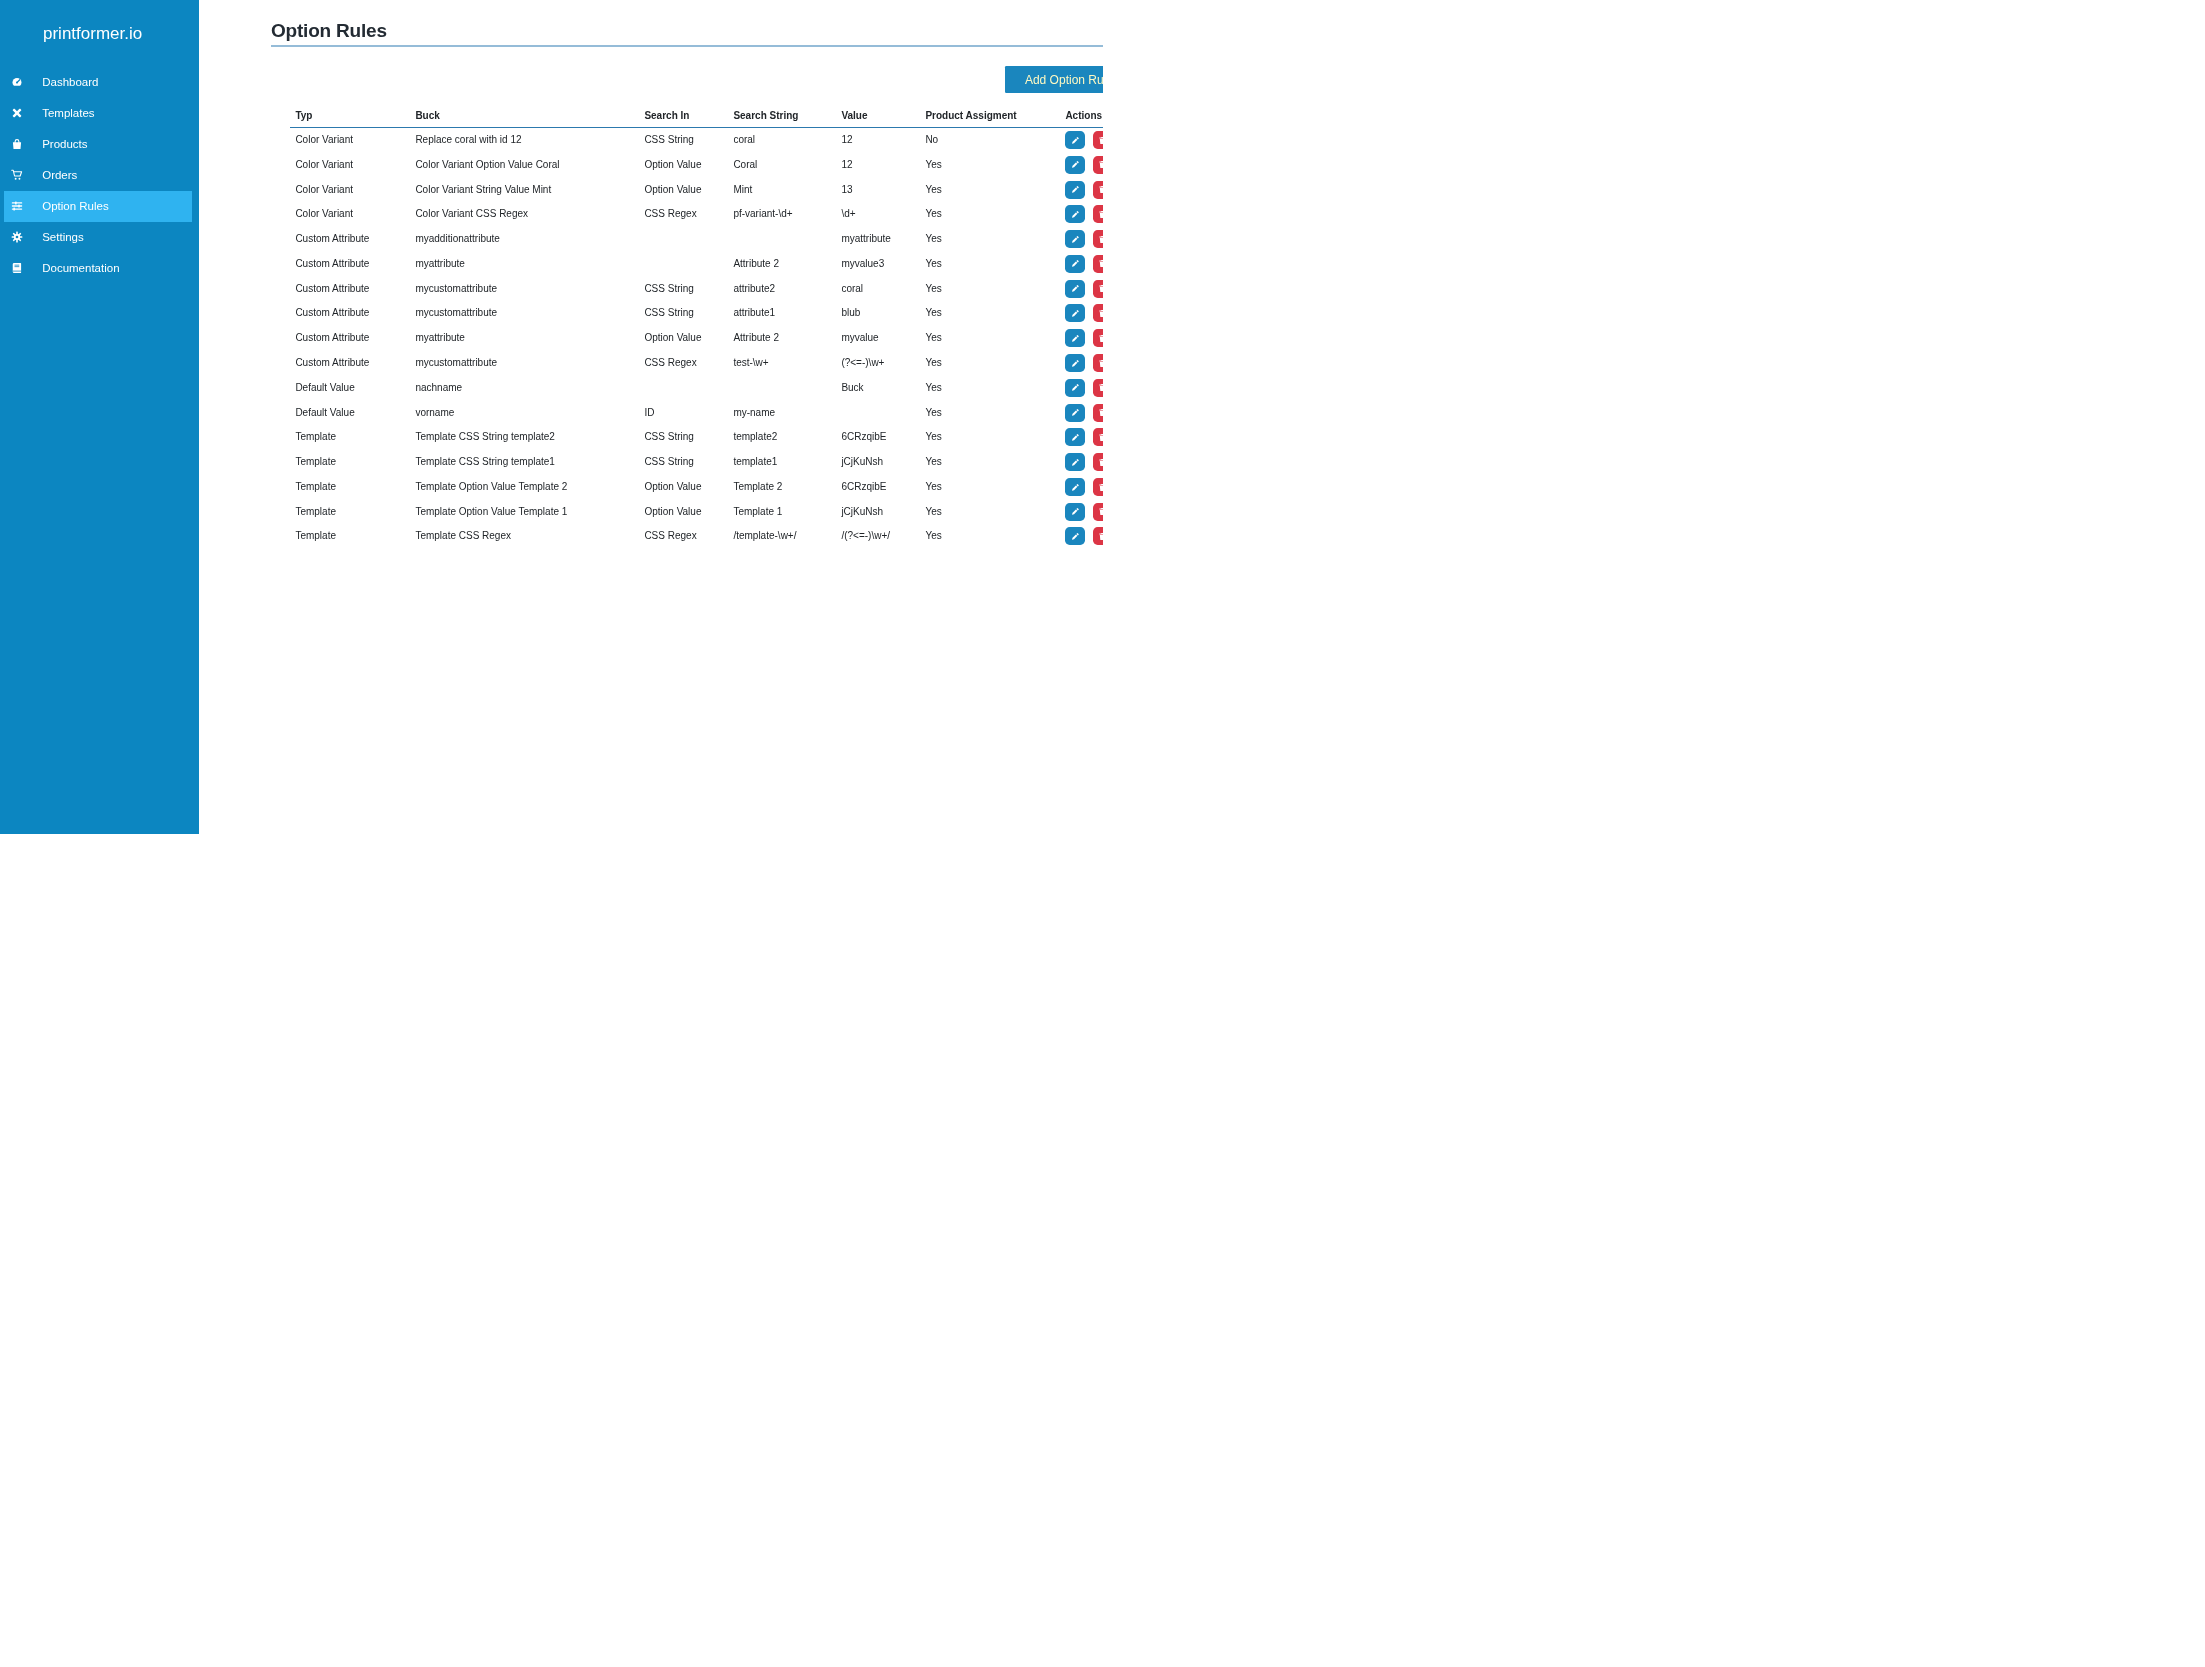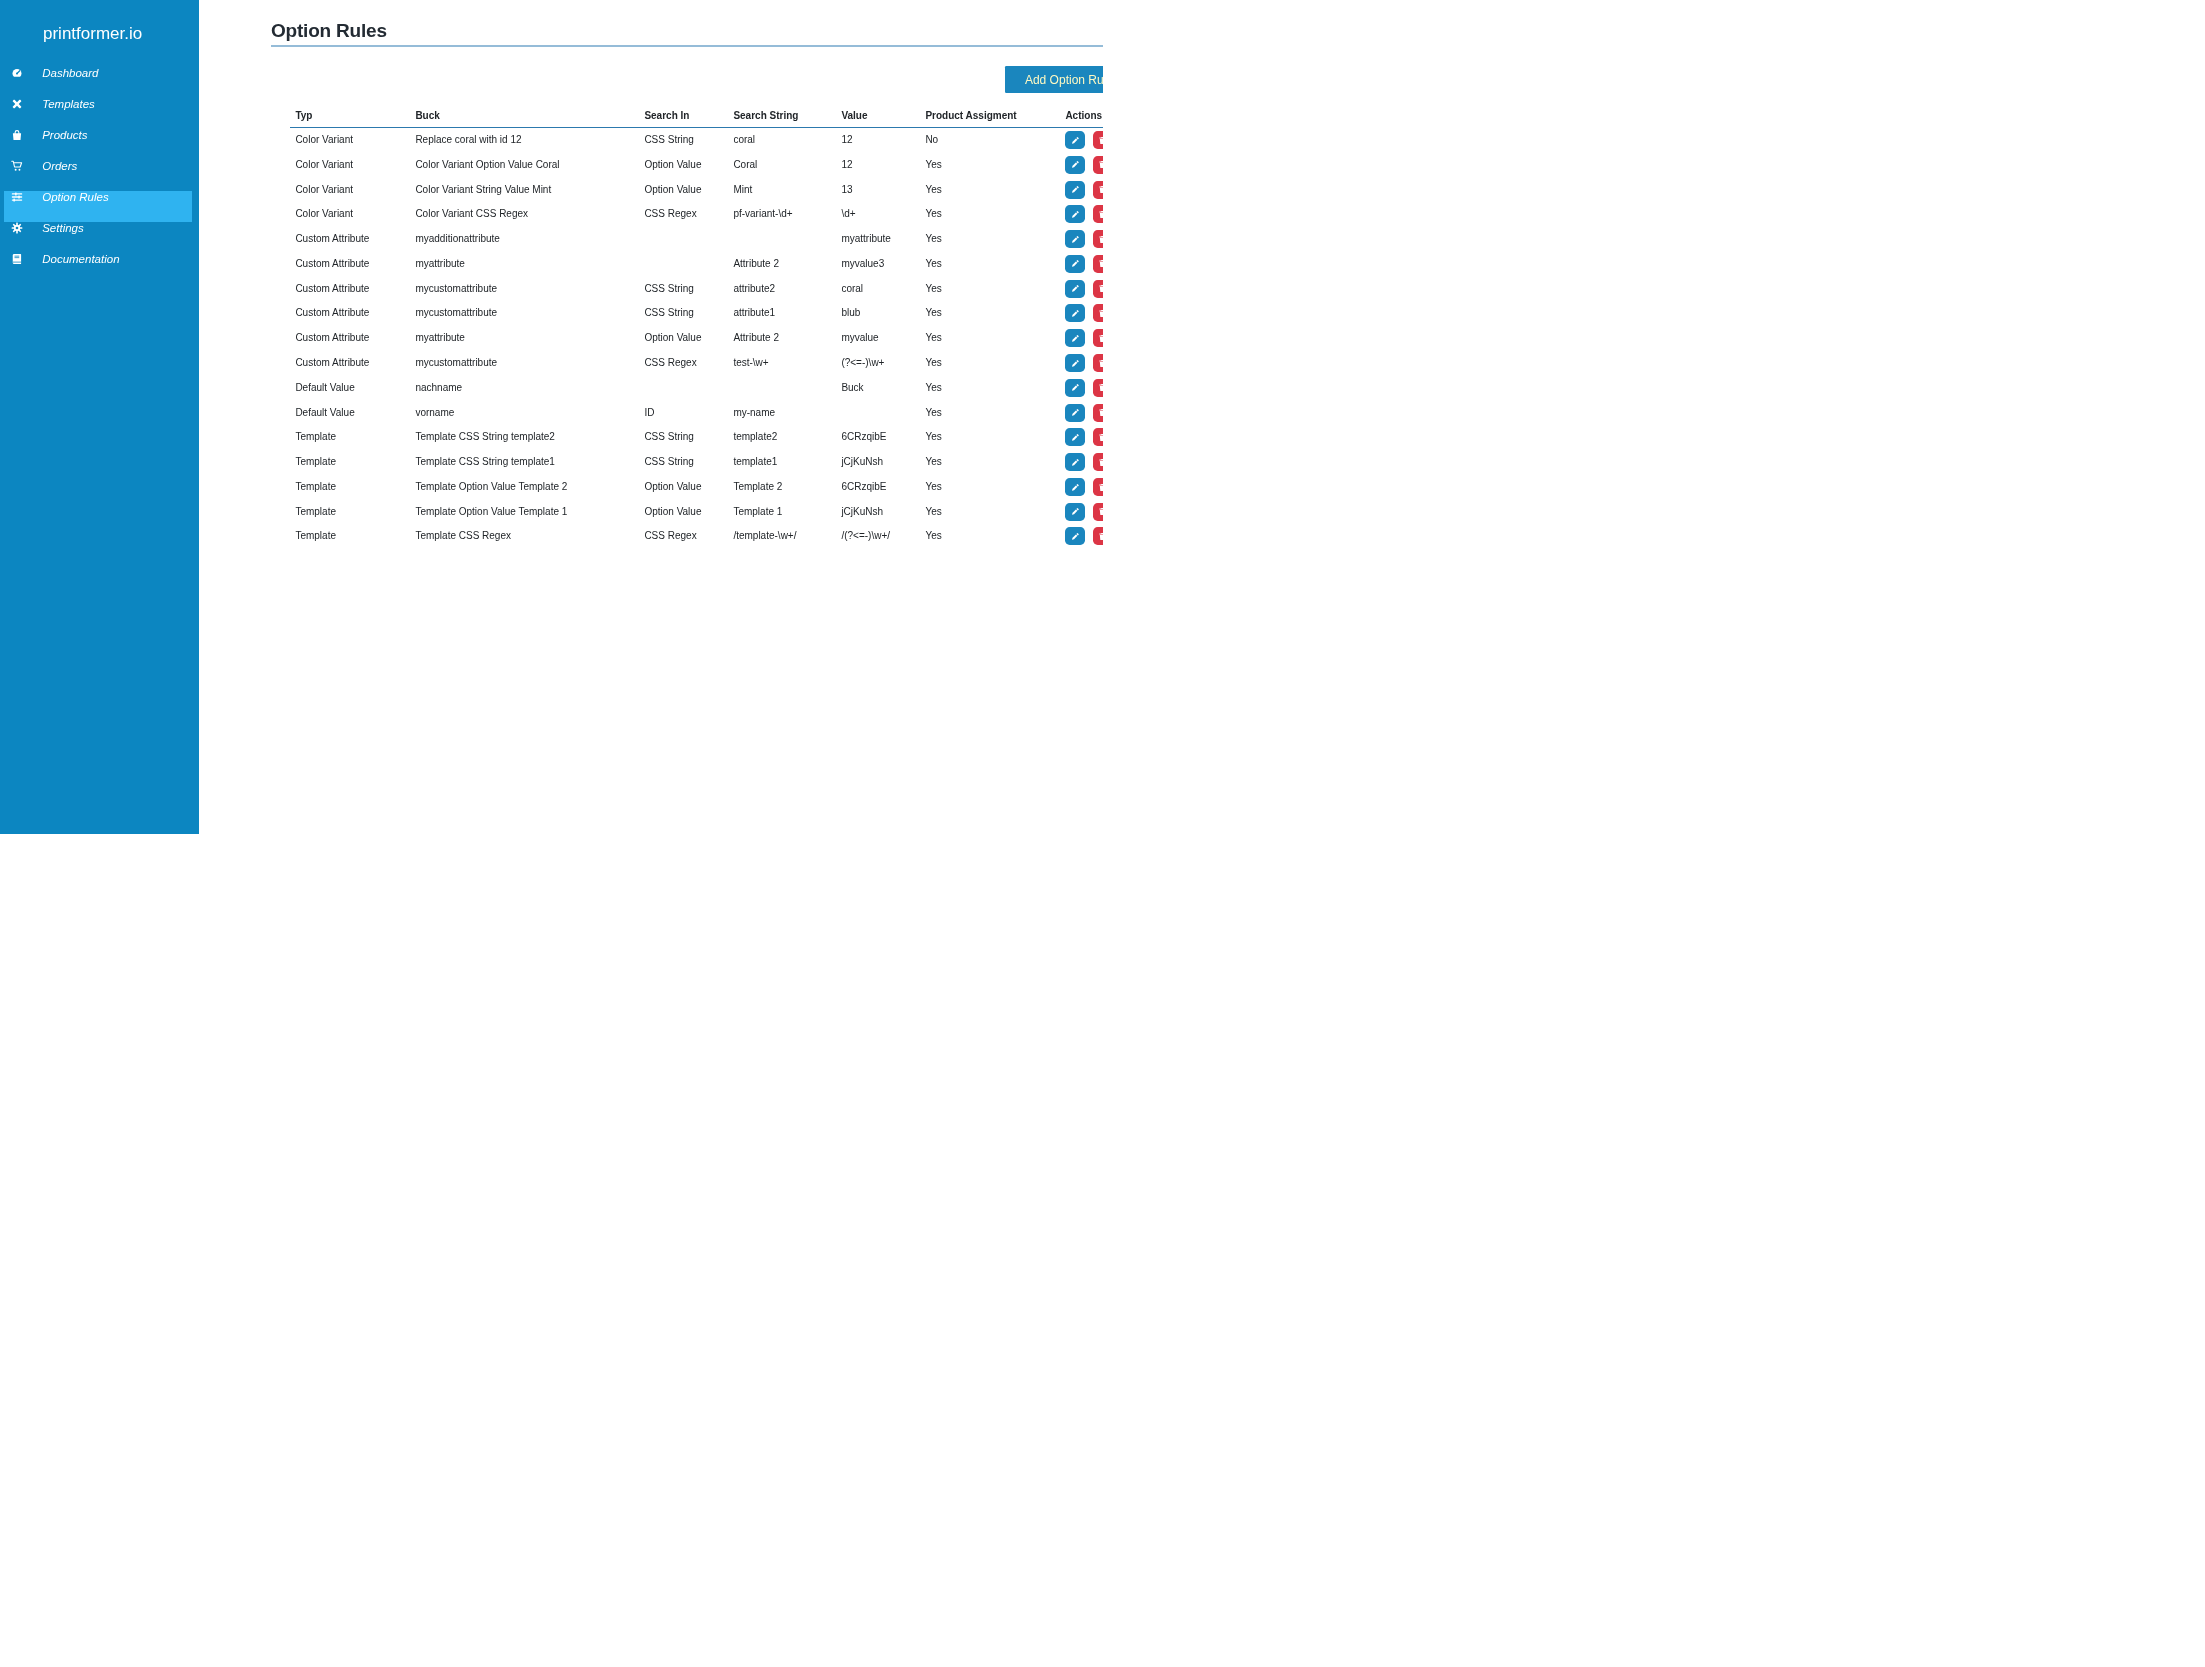--- a/index.html
+++ b/index.html
@@ -18,22 +18,22 @@
     background:#ffffff;color:var(--text);
     font-family:"Liberation Sans", sans-serif;
   }
   .app{display:flex;width:1103px;height:834px;gap:44px;}
 
   
   .sidebar{width:199px;flex:0 0 199px;background:var(--sidebar-bg);color:#fff;}
   .logo{padding:24px 0 0 43px;font-size:17px;line-height:19px;color:#fff;}
   .nav{list-style:none;margin:23.6px 0 0 0;padding:0;}
   .nav-item{
-    height:31px;display:flex;align-items:flex-start;
-    margin:0 6.7px 0 4px;padding-left:6.7px;cursor:pointer;font-style:italic;
+    height:31px;display:flex;align-items:center;
+    margin:0 6.7px 0 4px;padding-left:6.7px;cursor:pointer;
   }
   .nav-item.active{background:var(--sidebar-active);}
   .nav-icon{width:12px;height:12px;display:inline-flex;align-items:center;justify-content:center;flex:0 0 12px;}
   .nav-icon svg{width:12px;height:12px;display:block;}
   .nav-label{margin-left:19.5px;font-size:11.5px;color:#fff;white-space:nowrap;}
 
   
   .main{flex:1;padding:0 10.8px 0 28px;}
   .page-title{margin:19px 0 0 0;font-size:19px;line-height:23px;font-weight:bold;color:#232B33;letter-spacing:-0.2px;}
   .title-rule{height:2px;background:var(--rule);margin-top:3.4px;}

